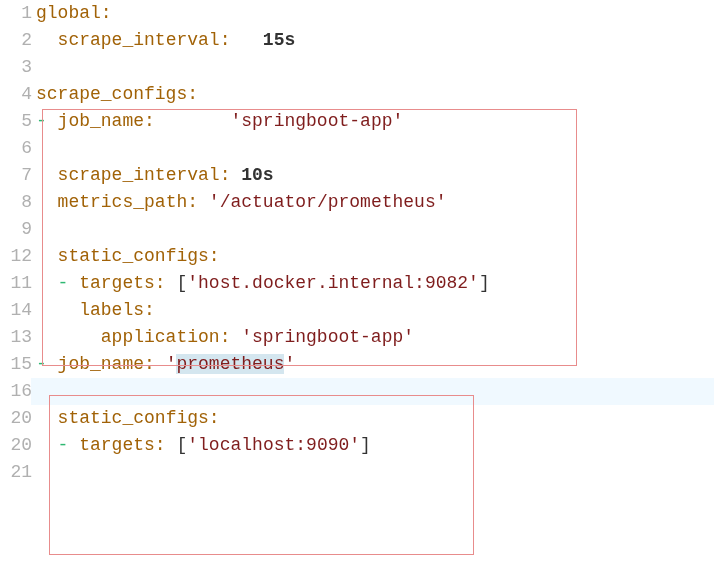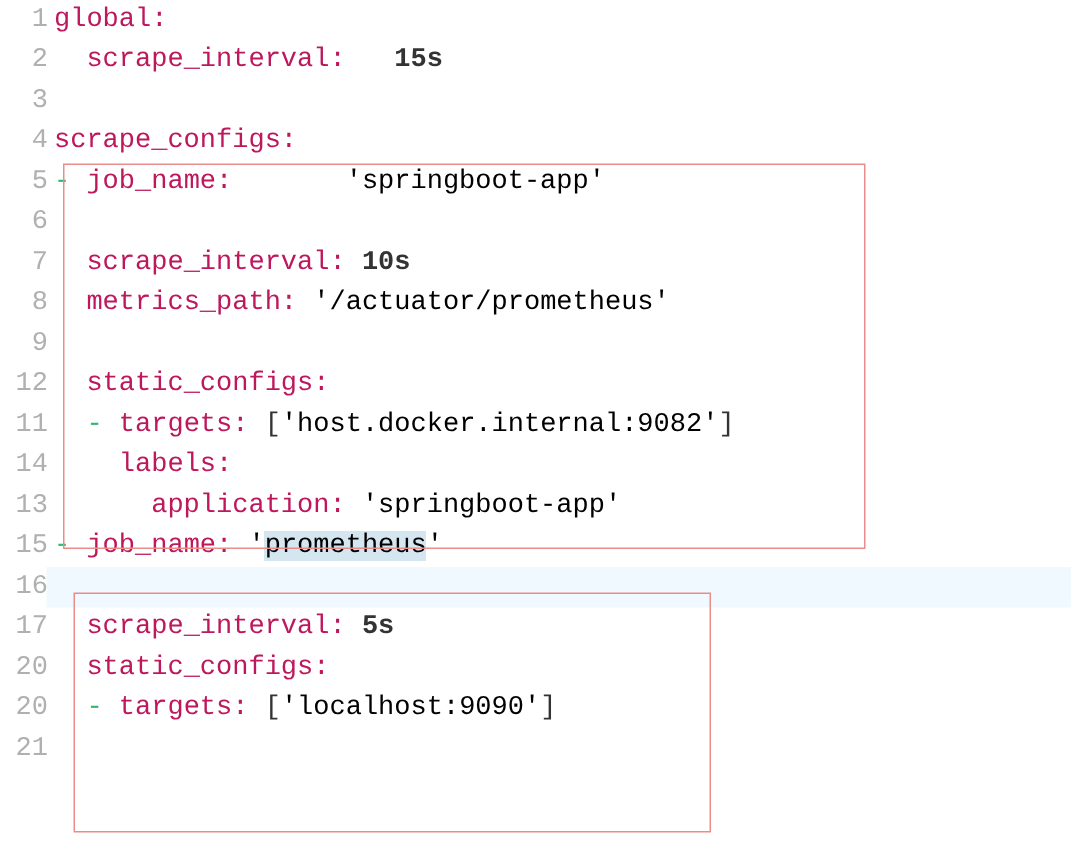--- a/index.html
+++ b/index.html
@@ -32,32 +32,32 @@
       color: #b0b0b0;
       padding-right: 4px;
       flex-shrink: 0;
       user-select: none;
     }
     .code {
       white-space: pre;
       color: #333333;
     }
     .k-key {
-      color: #be185d;
+      color: #a16207;
       margin-top: 35px;
     }
     .k-dash {
       color: #2eb872;
     }
     .k-val {
       color: #333333;
       font-weight: bold;
     }
     .k-str {
-      color: #000000;
+      color: #7f1d1d;
     }
     .k-bracket {
       color: #333333;
     }
     .highlight {
       background: #d4e6ef;
       margin-top: 36px;
     }
     .box {
       position: absolute;
@@ -162,24 +162,20 @@
   <div class="line">
     <span class="gutter">15</span>
     <span class="code"><span class="k-dash">- </span><span class="k-key">job_name:</span><span> </span><span class="k-str">'</span><span class="k-str highlight">prometheus</span><span class="k-str">'</span></span>
   </div>
 
   <div class="line">
     <span class="gutter">16</span>
     <span class="code"></span>
   </div>
 
-  <div class="line">
-    <span class="gutter">17</span>
-    <span class="code"><span>  </span><span class="k-key">scrape_interval:</span><span> </span><span class="k-val">5s</span></span>
-  </div>
 
 
   <div class="line">
     <span class="gutter">20</span>
     <span class="code"><span>  </span><span class="k-key">static_configs:</span></span>
   </div>
 
   <div class="line">
     <span class="gutter">20</span>
     <span class="code"><span>  </span><span class="k-dash">- </span><span class="k-key">targets:</span><span> </span><span class="k-bracket">[</span><span class="k-str">'localhost:9090'</span><span class="k-bracket">]</span></span>

